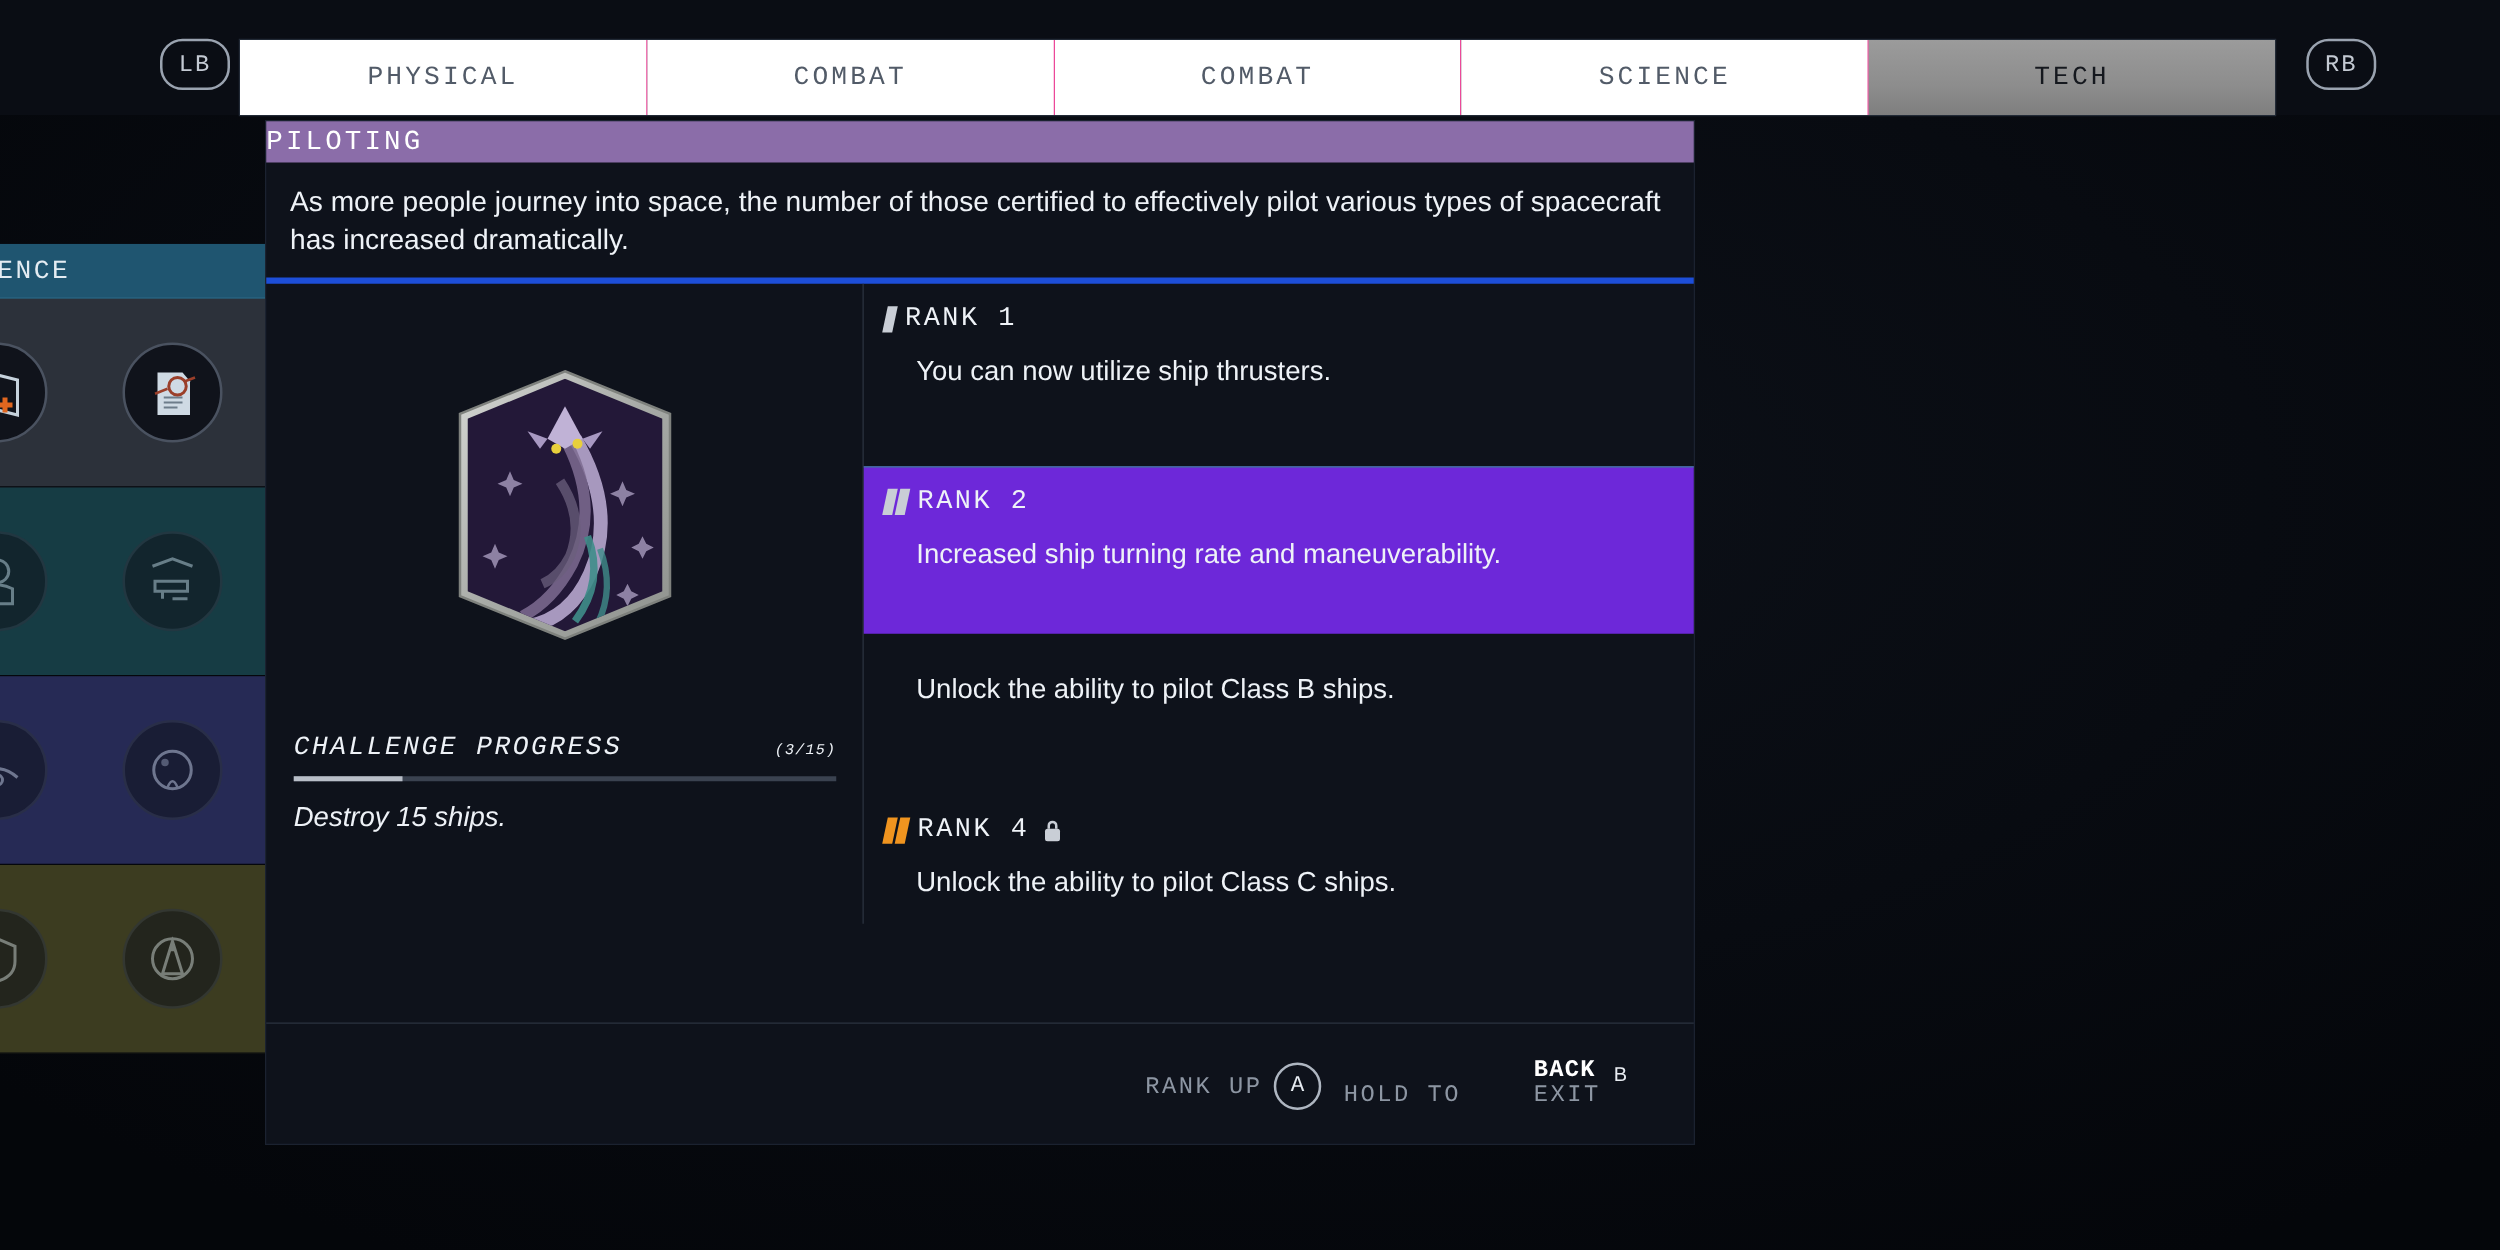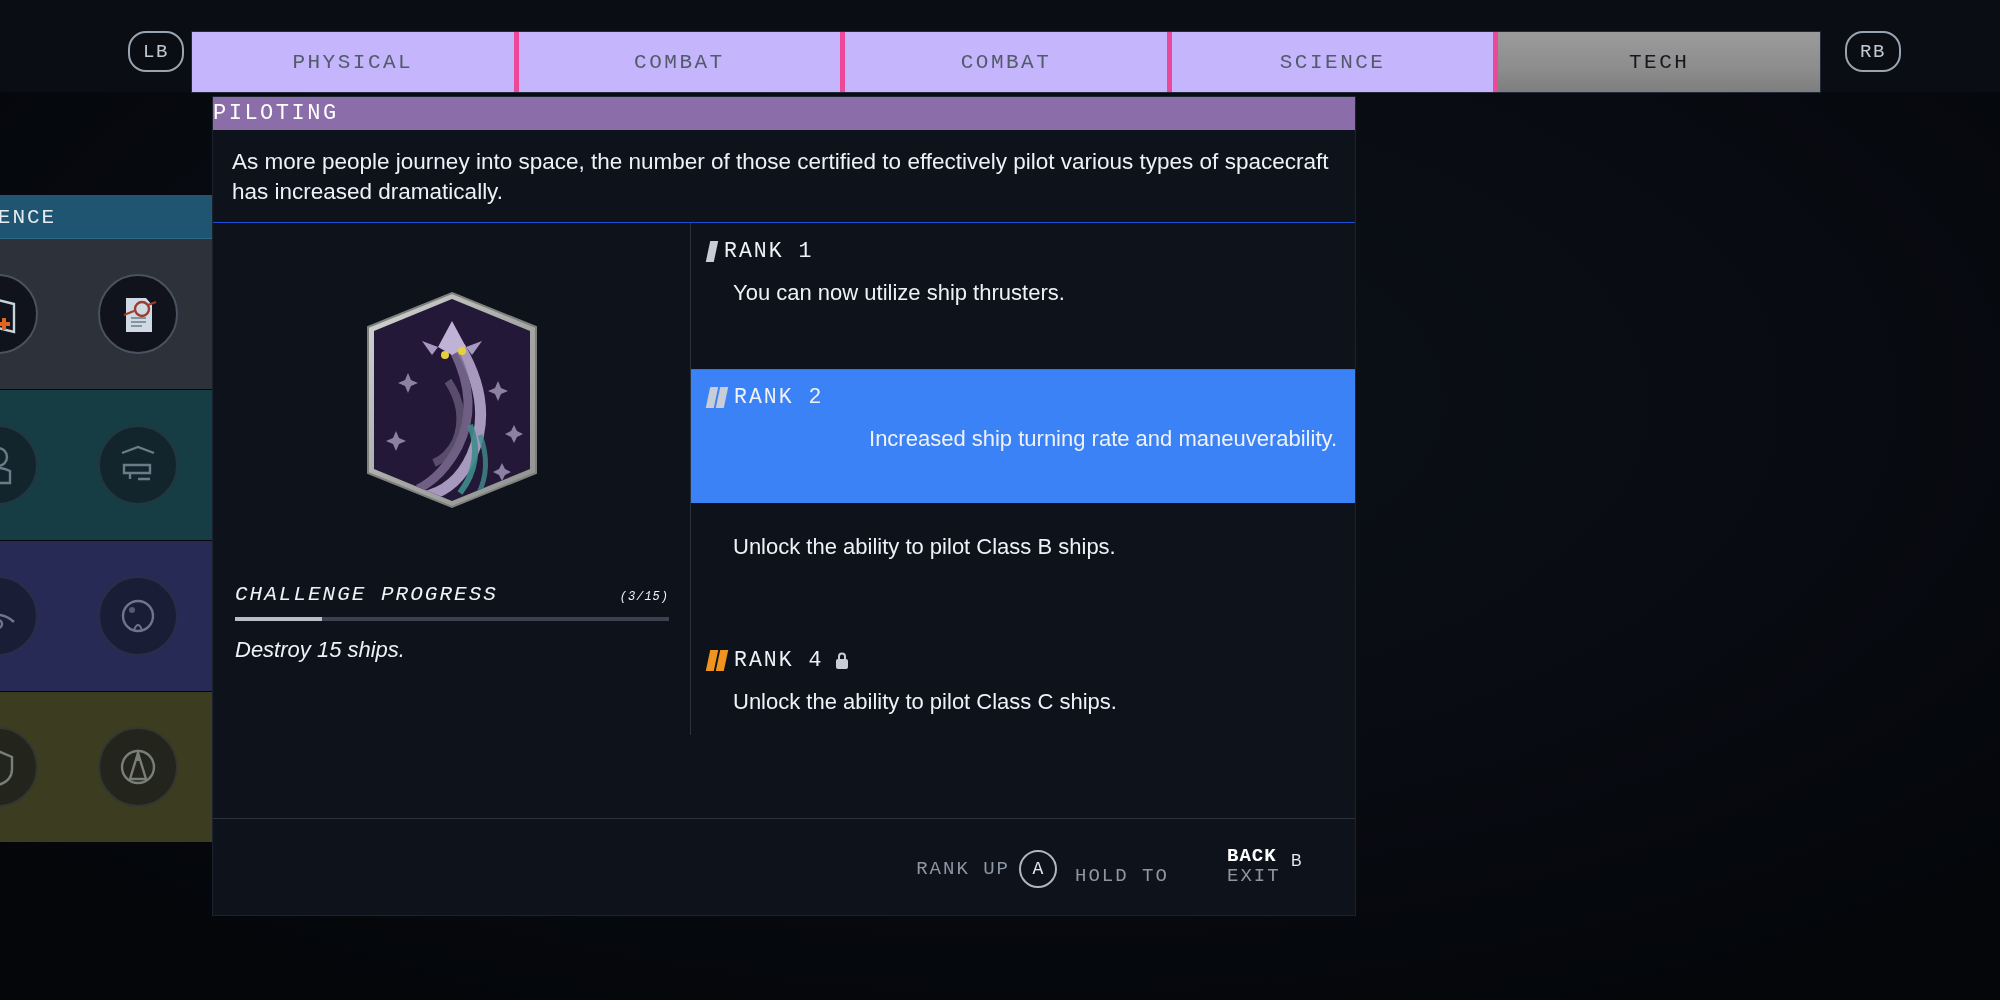--- a/index.html
+++ b/index.html
@@ -55,22 +55,22 @@
     border: 1px solid #222a36;
     box-sizing: border-box;
   }
   .tab {
     flex: 1 1 0;
     display: flex; align-items: center; justify-content: center;
     font-family: "Liberation Mono", monospace;
     font-size: 21px;
     letter-spacing: 2.5px;
     color: #525b68;
-    border-right: 5px solid #ec4899;
-    background: #c4b5fd;
+    border-right: 1px solid #ec4899;
+    background: #ffffff;
     box-sizing: border-box;
   }
   .tab:last-child { border-right: none; }
   .tab.active {
     background: linear-gradient(180deg, #9b9b9b 0%, #8d8d8d 60%, #7e7e7e 100%);
     color: #15181e;
   }
 
   
   .sidebar {
@@ -138,21 +138,21 @@
     font-family: "Liberation Mono", monospace;
     font-size: 22px;
     letter-spacing: 2.5px;
     color: #ffffff;
   }
   .panel-desc {
     padding: 17px 19px 16px 19px;
     font-size: 22.5px;
     line-height: 1.32;
     color: #eef2f7;
-    border-bottom: 1px solid #1d4ed8;
+    border-bottom: 5px solid #1d4ed8;
     min-height: 76px;
     box-sizing: border-box;
   }
 
   .panel-body {
     display: flex;
     height: 512px;
   }
   .left-col {
     width: 478px;
@@ -527,21 +527,21 @@
         <div class="rank rank-1">
           <div class="rank-head">
             <span class="pips">
               <span class="pip" style="background: rgb(201, 206, 214);"></span>
             </span>
             <span>RANK 1</span>
           </div>
           <div class="rank-desc">You can now utilize ship thrusters.</div>
         </div>
 
-        <div class="rank rank-2" style="background: #3b82f6; text-align: right;">
+        <div class="rank rank-2" style="background: #6d28d9;">
           <div class="rank-head">
             <span class="pips">
               <span class="pip" style="background: rgb(201, 206, 214);"></span>
                 <span class="pip" style="background: rgb(201, 206, 214);"></span>
             </span>
             <span>RANK 2</span>
           </div>
           <div class="rank-desc">Increased ship turning rate and maneuverability.</div>
         </div>
 

